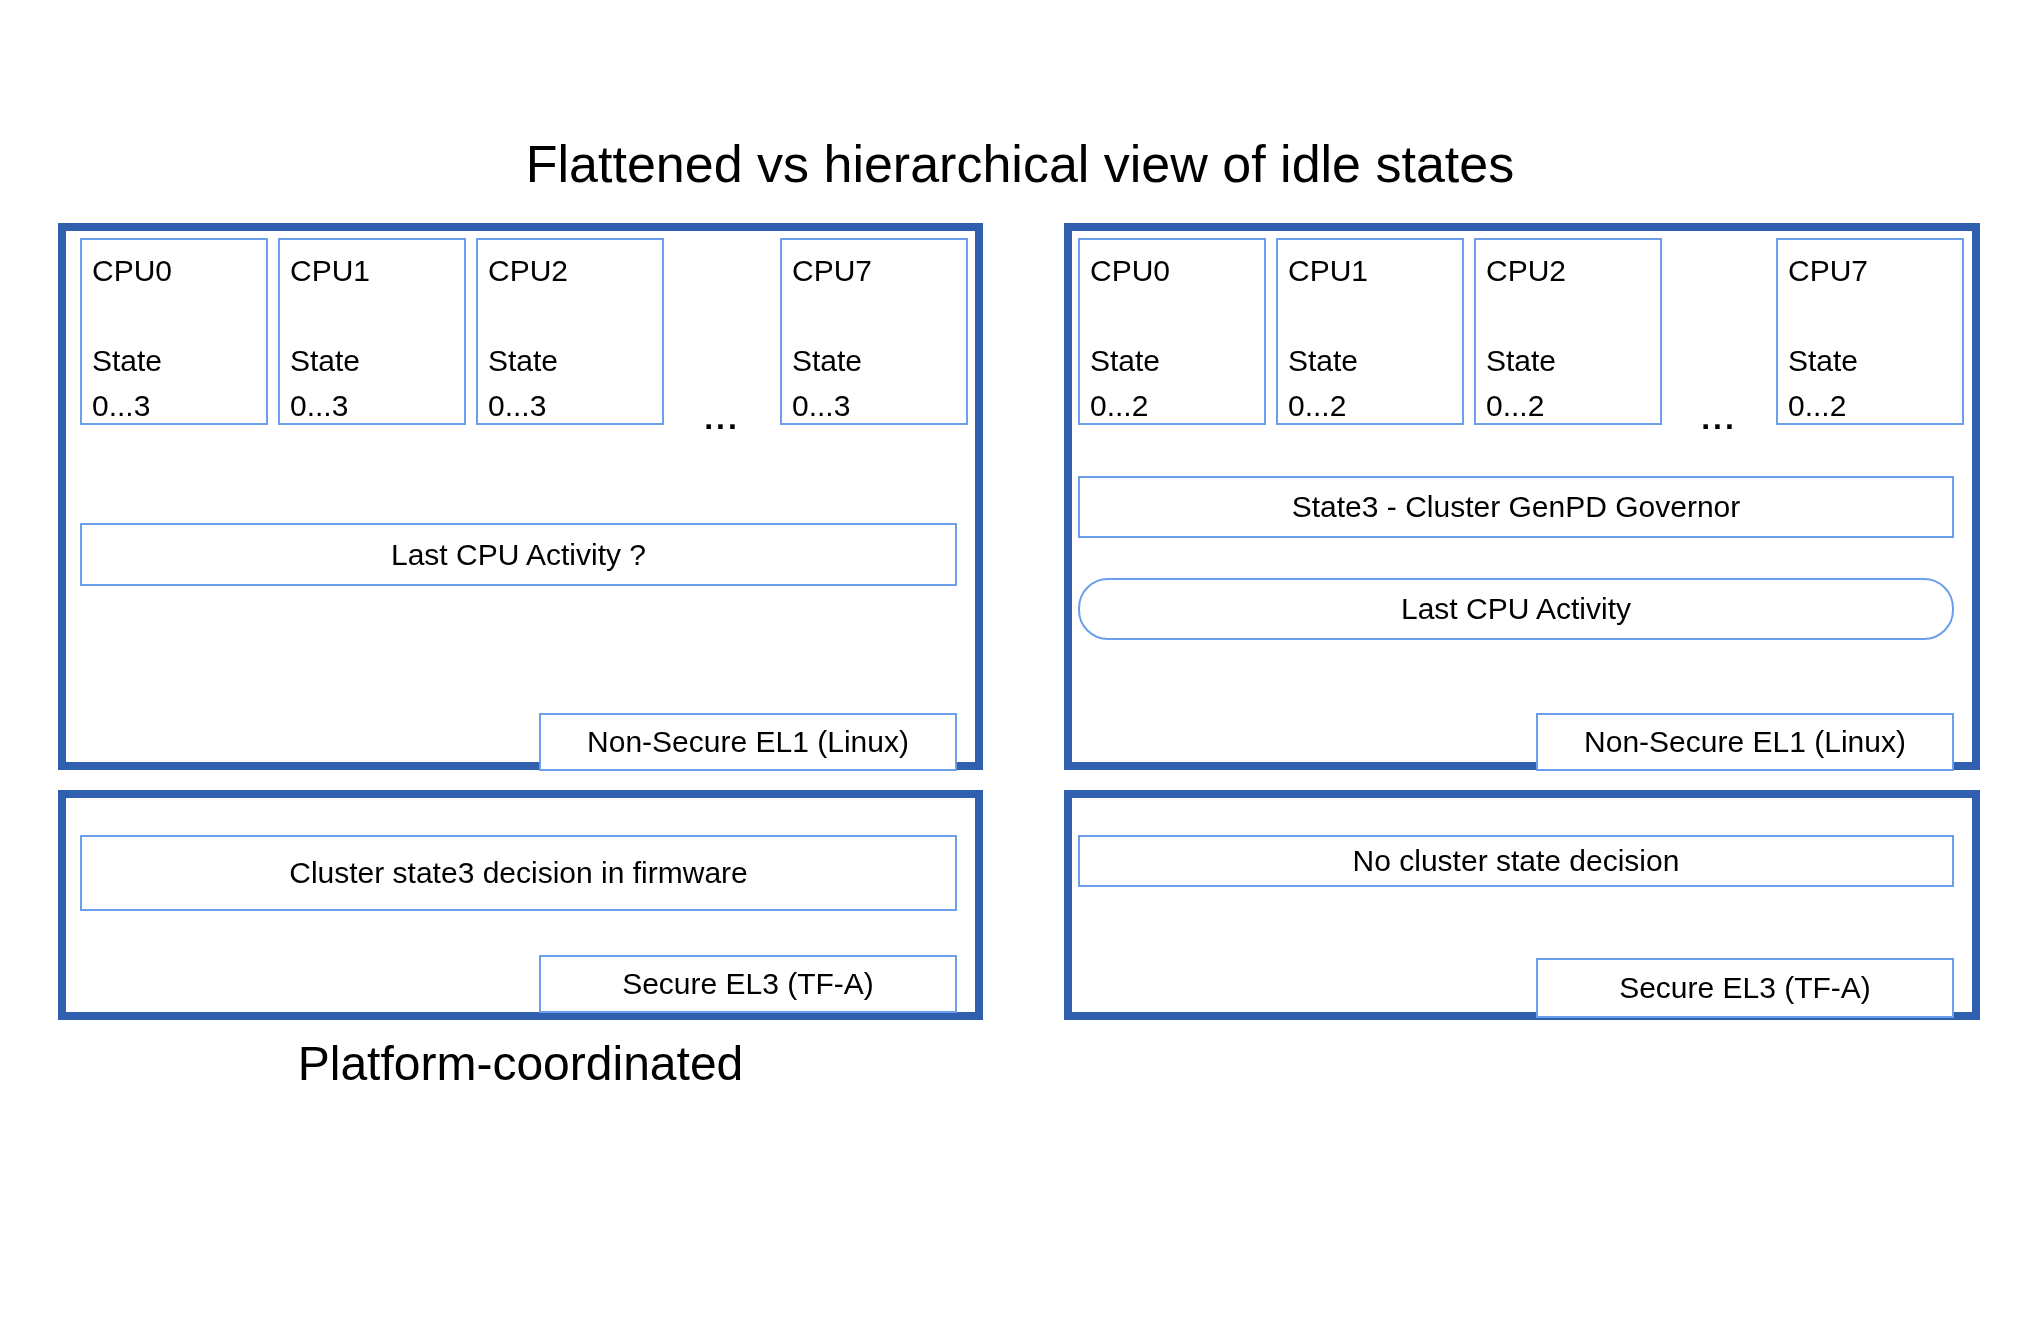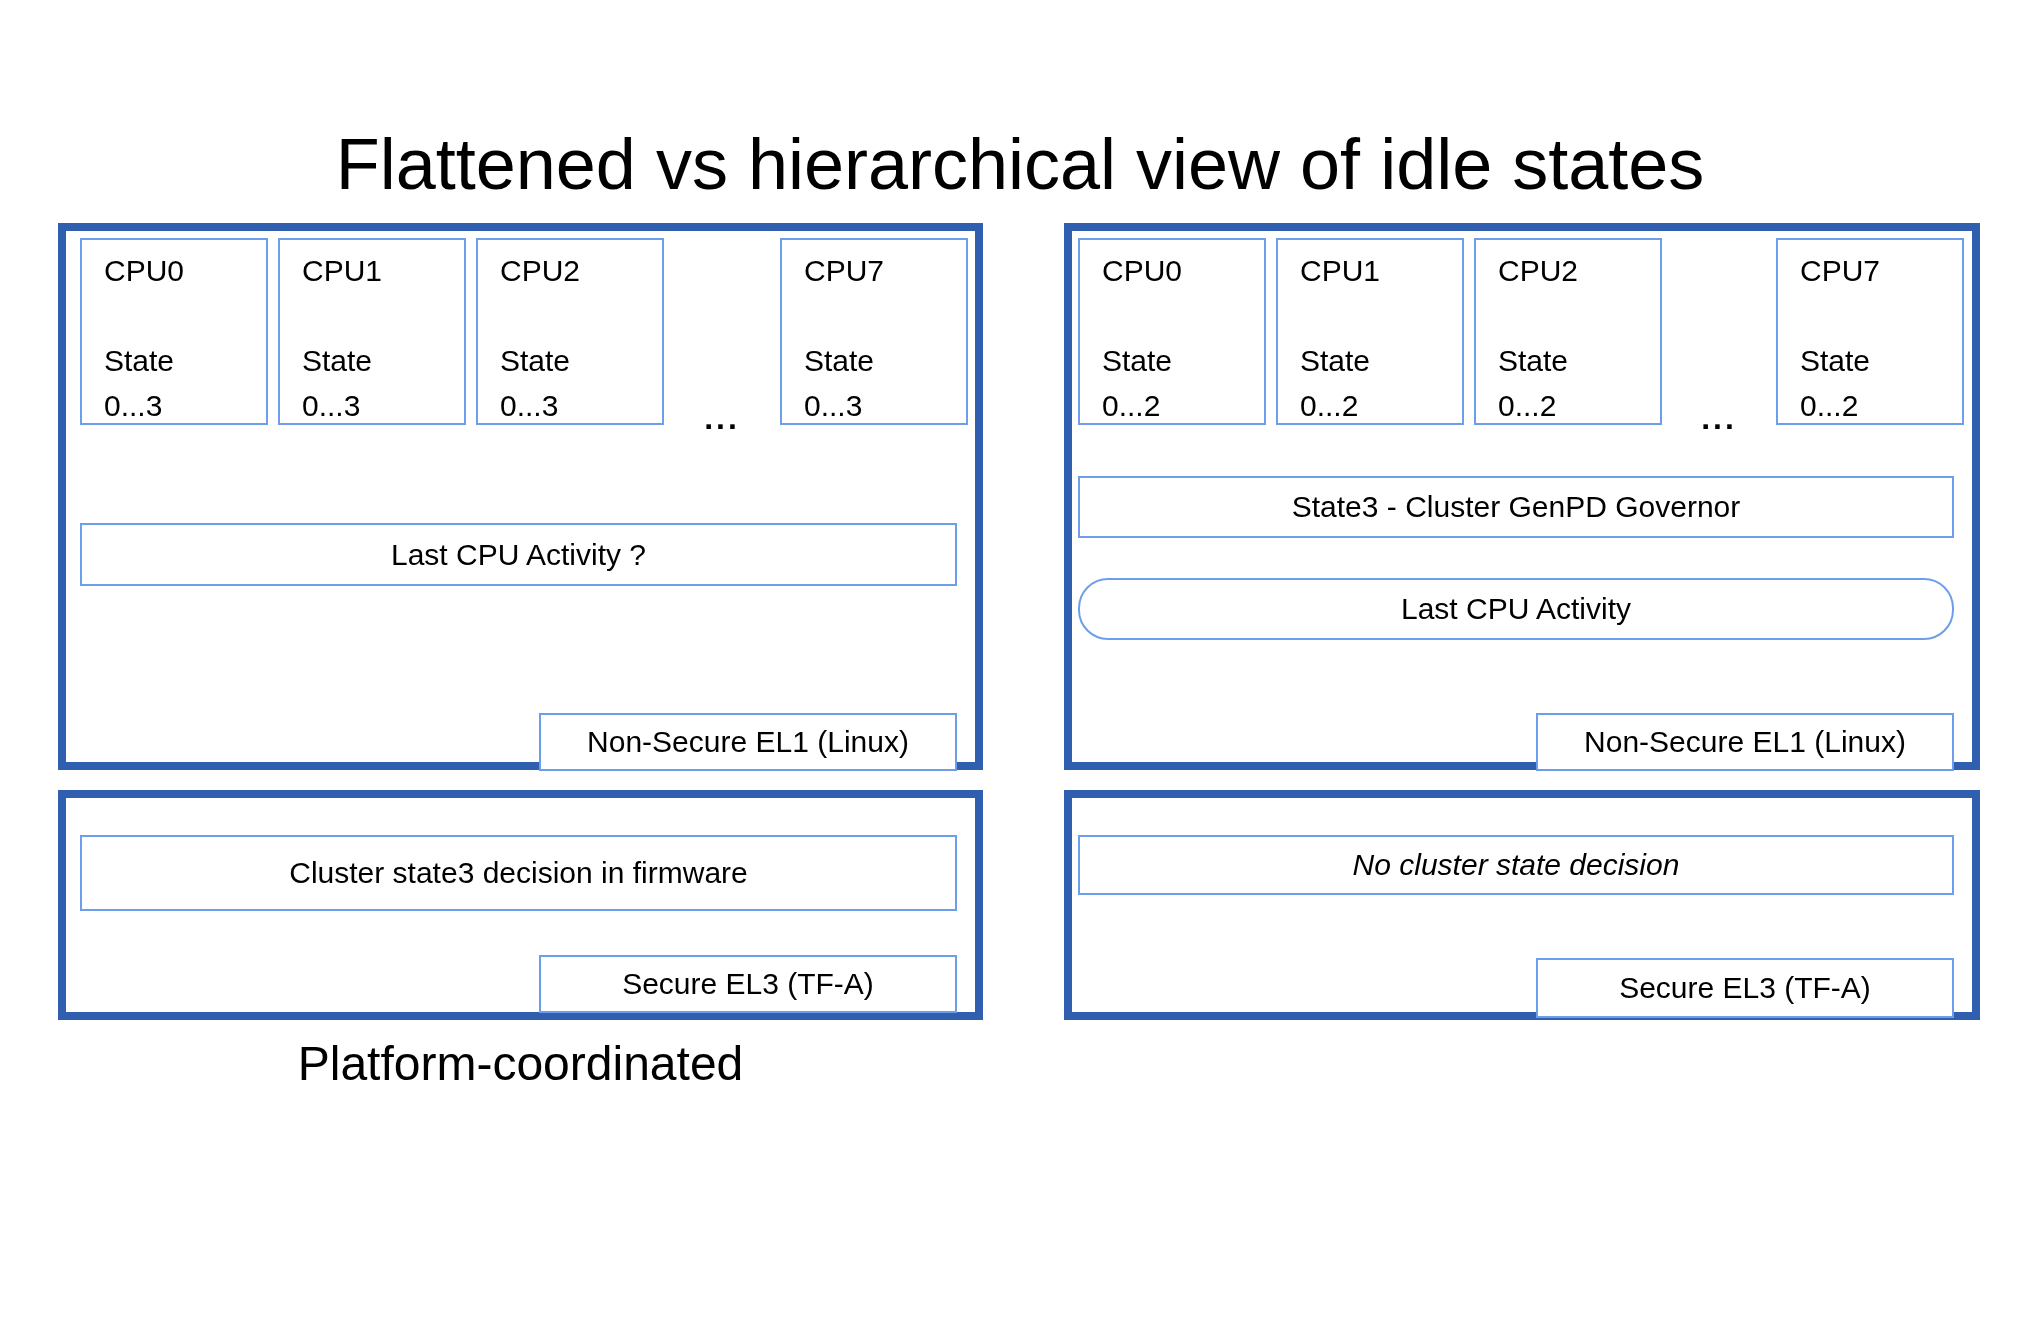--- a/index.html
+++ b/index.html
@@ -9,26 +9,26 @@
     --bg:#ffffff;
   }
   html,body{margin:0;padding:0;background:#fff;}
   body{font-family:"Liberation Sans", sans-serif;color:var(--ink);}
   .canvas{
     position:relative;width:2040px;height:1320px;background:var(--bg);overflow:hidden;
   }
   .abs{position:absolute;box-sizing:border-box;}
   .title{
     left:0;top:128px;width:2040px;text-align:center;
-    font-size:72px;line-height:72px;white-space:nowrap;
+    font-size:52px;line-height:72px;white-space:nowrap;
   }
   .outer{border:8px solid var(--outer);background:var(--bg);}
   .cpu{
     border:2px solid var(--inner);background:var(--bg);
-    padding:8px 10px 0 22px;font-size:30px;line-height:45px;
+    padding:8px 10px 0 10px;font-size:30px;line-height:45px;
   }
   .cpu .state{margin-top:45px;}
   .bar{
     border:2px solid var(--inner);background:var(--bg);
     display:flex;align-items:center;justify-content:center;
     font-size:30px;white-space:nowrap;margin-top:23px;
   }
   .dots{
     font-size:32px;font-weight:700;letter-spacing:3px;
     text-align:center;line-height:45px;
@@ -121,18 +121,18 @@
   </div>
 
   <div class="abs bar" style="left:1078px;top:453px;width:876px;height:62px;">State3 - Cluster GenPD Governor</div>
 
   <div class="abs bar" style="left:1078px;top:555px;width:876px;height:62px;border-radius:30px;">Last CPU Activity</div>
 
   <div class="abs bar" style="left:1536px;top:690px;width:418px;height:58px;">Non-Secure EL1 (Linux)</div>
 
   <div class="abs outer" style="left:1064px;top:790px;width:916px;height:230px;"></div>
 
-  <div class="abs bar" style="left:1078px;top:812px;width:876px;height:60px;font-style:italic;">No cluster state decision</div>
+  <div class="abs bar" style="left:1078px;top:812px;width:876px;height:52px;">No cluster state decision</div>
 
   <div class="abs bar" style="left:1536px;top:935px;width:418px;height:60px;">Secure EL3 (TF-A)</div>
 
 
 </div>
 
 </body></html>

